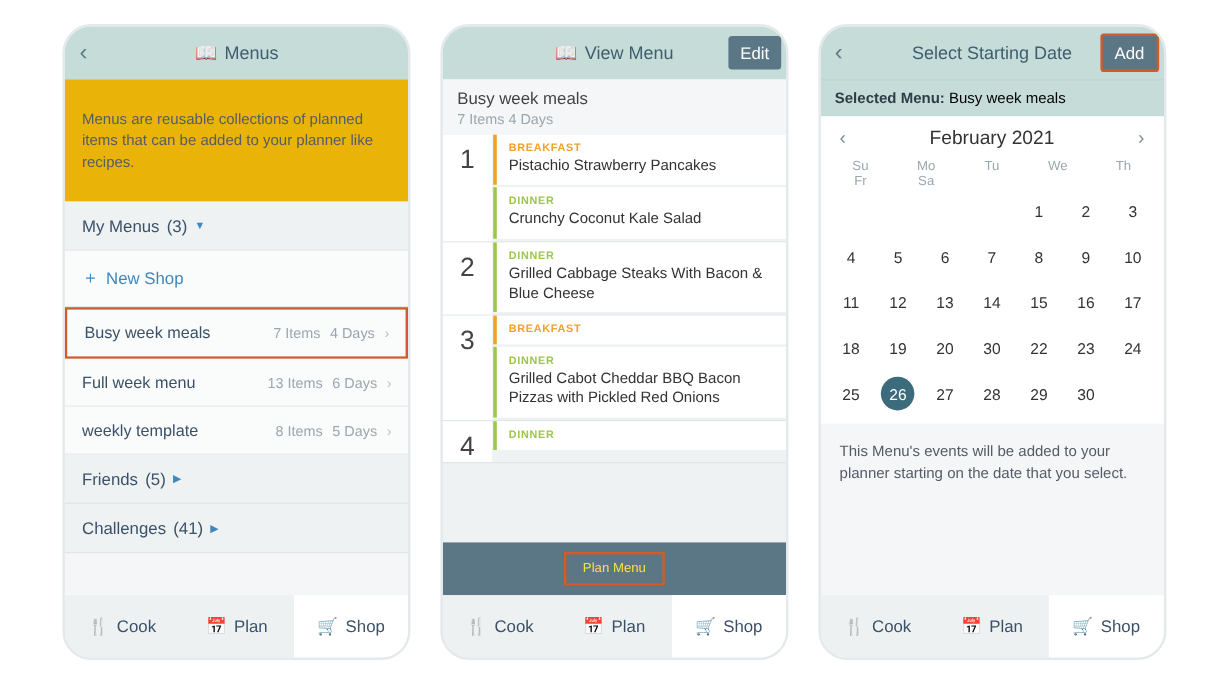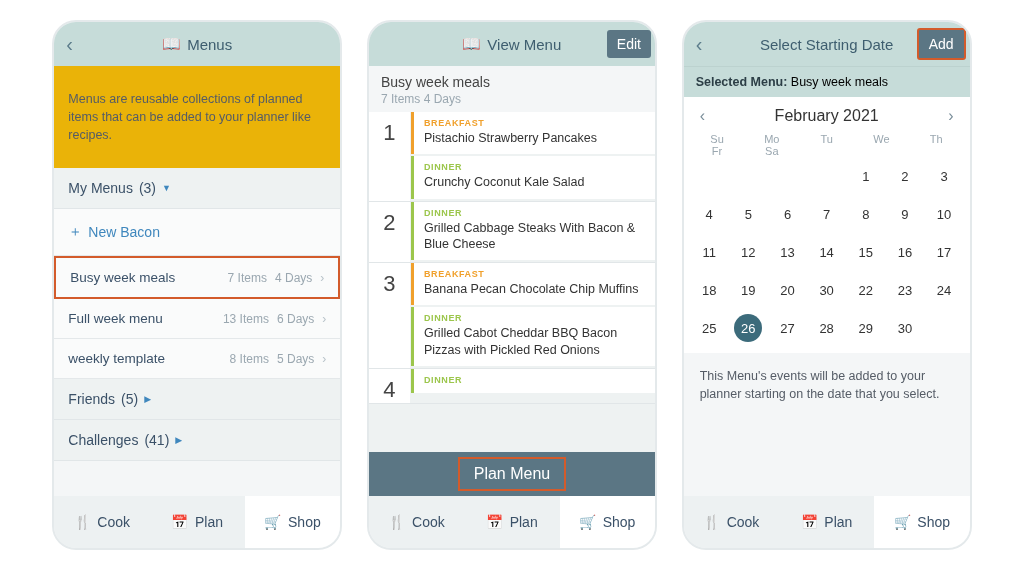--- a/index.html
+++ b/index.html
@@ -30,21 +30,21 @@
   .daynum { width:42px; background:#fff; display:flex; align-items:flex-start; justify-content:center; font-size:22px; color:#444; padding-top:8px; border-right:1px solid #eef2f2; }
   .meals { flex:1; }
   .meal { background:#fff; border-left:3px solid; padding:6px 10px 8px; margin-bottom:2px; }
   .meal.breakfast { border-color:#f0a02c; }
   .meal.dinner { border-color:#9cc64c; }
   .meal .label { font-size:9px; letter-spacing:0.6px; font-weight:600; }
   .meal.breakfast .label { color:#f0a02c; }
   .meal.dinner .label { color:#9cc64c; }
   .meal .dish { font-size:12.5px; color:#333; margin-top:2px; line-height:1.3; }
   .planbar { background:#5b7684; height:44px; display:flex; align-items:center; justify-content:center; }
-  .planbtn { background:#5b7684; color:#ffffff; padding:6px 14px; font-size:16px; border:2px solid #d35b2b; cursor:pointer; }
+  .planbtn { background:#5b7684; color:#fde047; padding:6px 14px; font-size:11px; border:2px solid #d35b2b; cursor:pointer; }
   
   .selmenu { background:#c6dcd9; padding:8px 12px; border-top:1px solid #bcd2cf; font-size:12.5px; }
   .selmenu b { font-weight:600; color:#2c3e46;margin-top:17px; }
   .calhead { display:flex; align-items:center; justify-content:space-between; padding:10px 16px 6px; background:#fff; }
   .calhead .nav { color:#7a8e9a; font-size:16px; cursor:pointer; }
   .calhead .mon { font-size:16px; color:#333; }
   .dow { display:grid; grid-template-columns:repeat(5,1fr); background:#fff; padding:2px 6px 4px; }
   .dow div { text-align:center; font-size:11px; color:#9aa7b0; }
   .grid { display:grid; grid-template-columns:repeat(7,1fr); background:#fff; padding:0 6px 10px; row-gap:8px; }
   .cell { height:30px; display:flex; align-items:center; justify-content:center; font-size:13px; color:#333; cursor:pointer; }
@@ -65,21 +65,21 @@
       </div>
   </div>
   <div class="desc">Menus are reusable collections of planned items that can be added to your planner like recipes.</div>
   <div class="section-row">
     <span>My Menus</span>
     <span>(3)</span>
     <span class="tri">▼</span>
   </div>
   <div class="blue-link">
     <span>＋</span>
-    <span>New Bacon</span>
+    <span>New Shop</span>
   </div>
   <div id="menu-rows">
       <div class="menu-row hl">
         <span class="name">Busy week meals</span>
     <span class="meta">7 Items</span>
     <span class="meta">4 Days</span>
     <span class="chev">›</span>
       </div>
       <div class="menu-row">
         <span class="name">Full week menu</span>
@@ -153,21 +153,20 @@
             <div class="label">DINNER</div>
       <div class="dish">Grilled Cabbage Steaks With Bacon &amp; Blue Cheese</div>
           </div>
         </div>
       </div>
       <div class="day">
         <div class="daynum">3</div>
         <div class="meals">
           <div class="meal breakfast">
             <div class="label">BREAKFAST</div>
-      <div class="dish">Banana Pecan Chocolate Chip Muffins</div>
           </div>
           <div class="meal dinner">
             <div class="label">DINNER</div>
       <div class="dish">Grilled Cabot Cheddar BBQ Bacon Pizzas with Pickled Red Onions</div>
           </div>
         </div>
       </div>
       <div class="day">
         <div class="daynum">4</div>
         <div class="meals">

